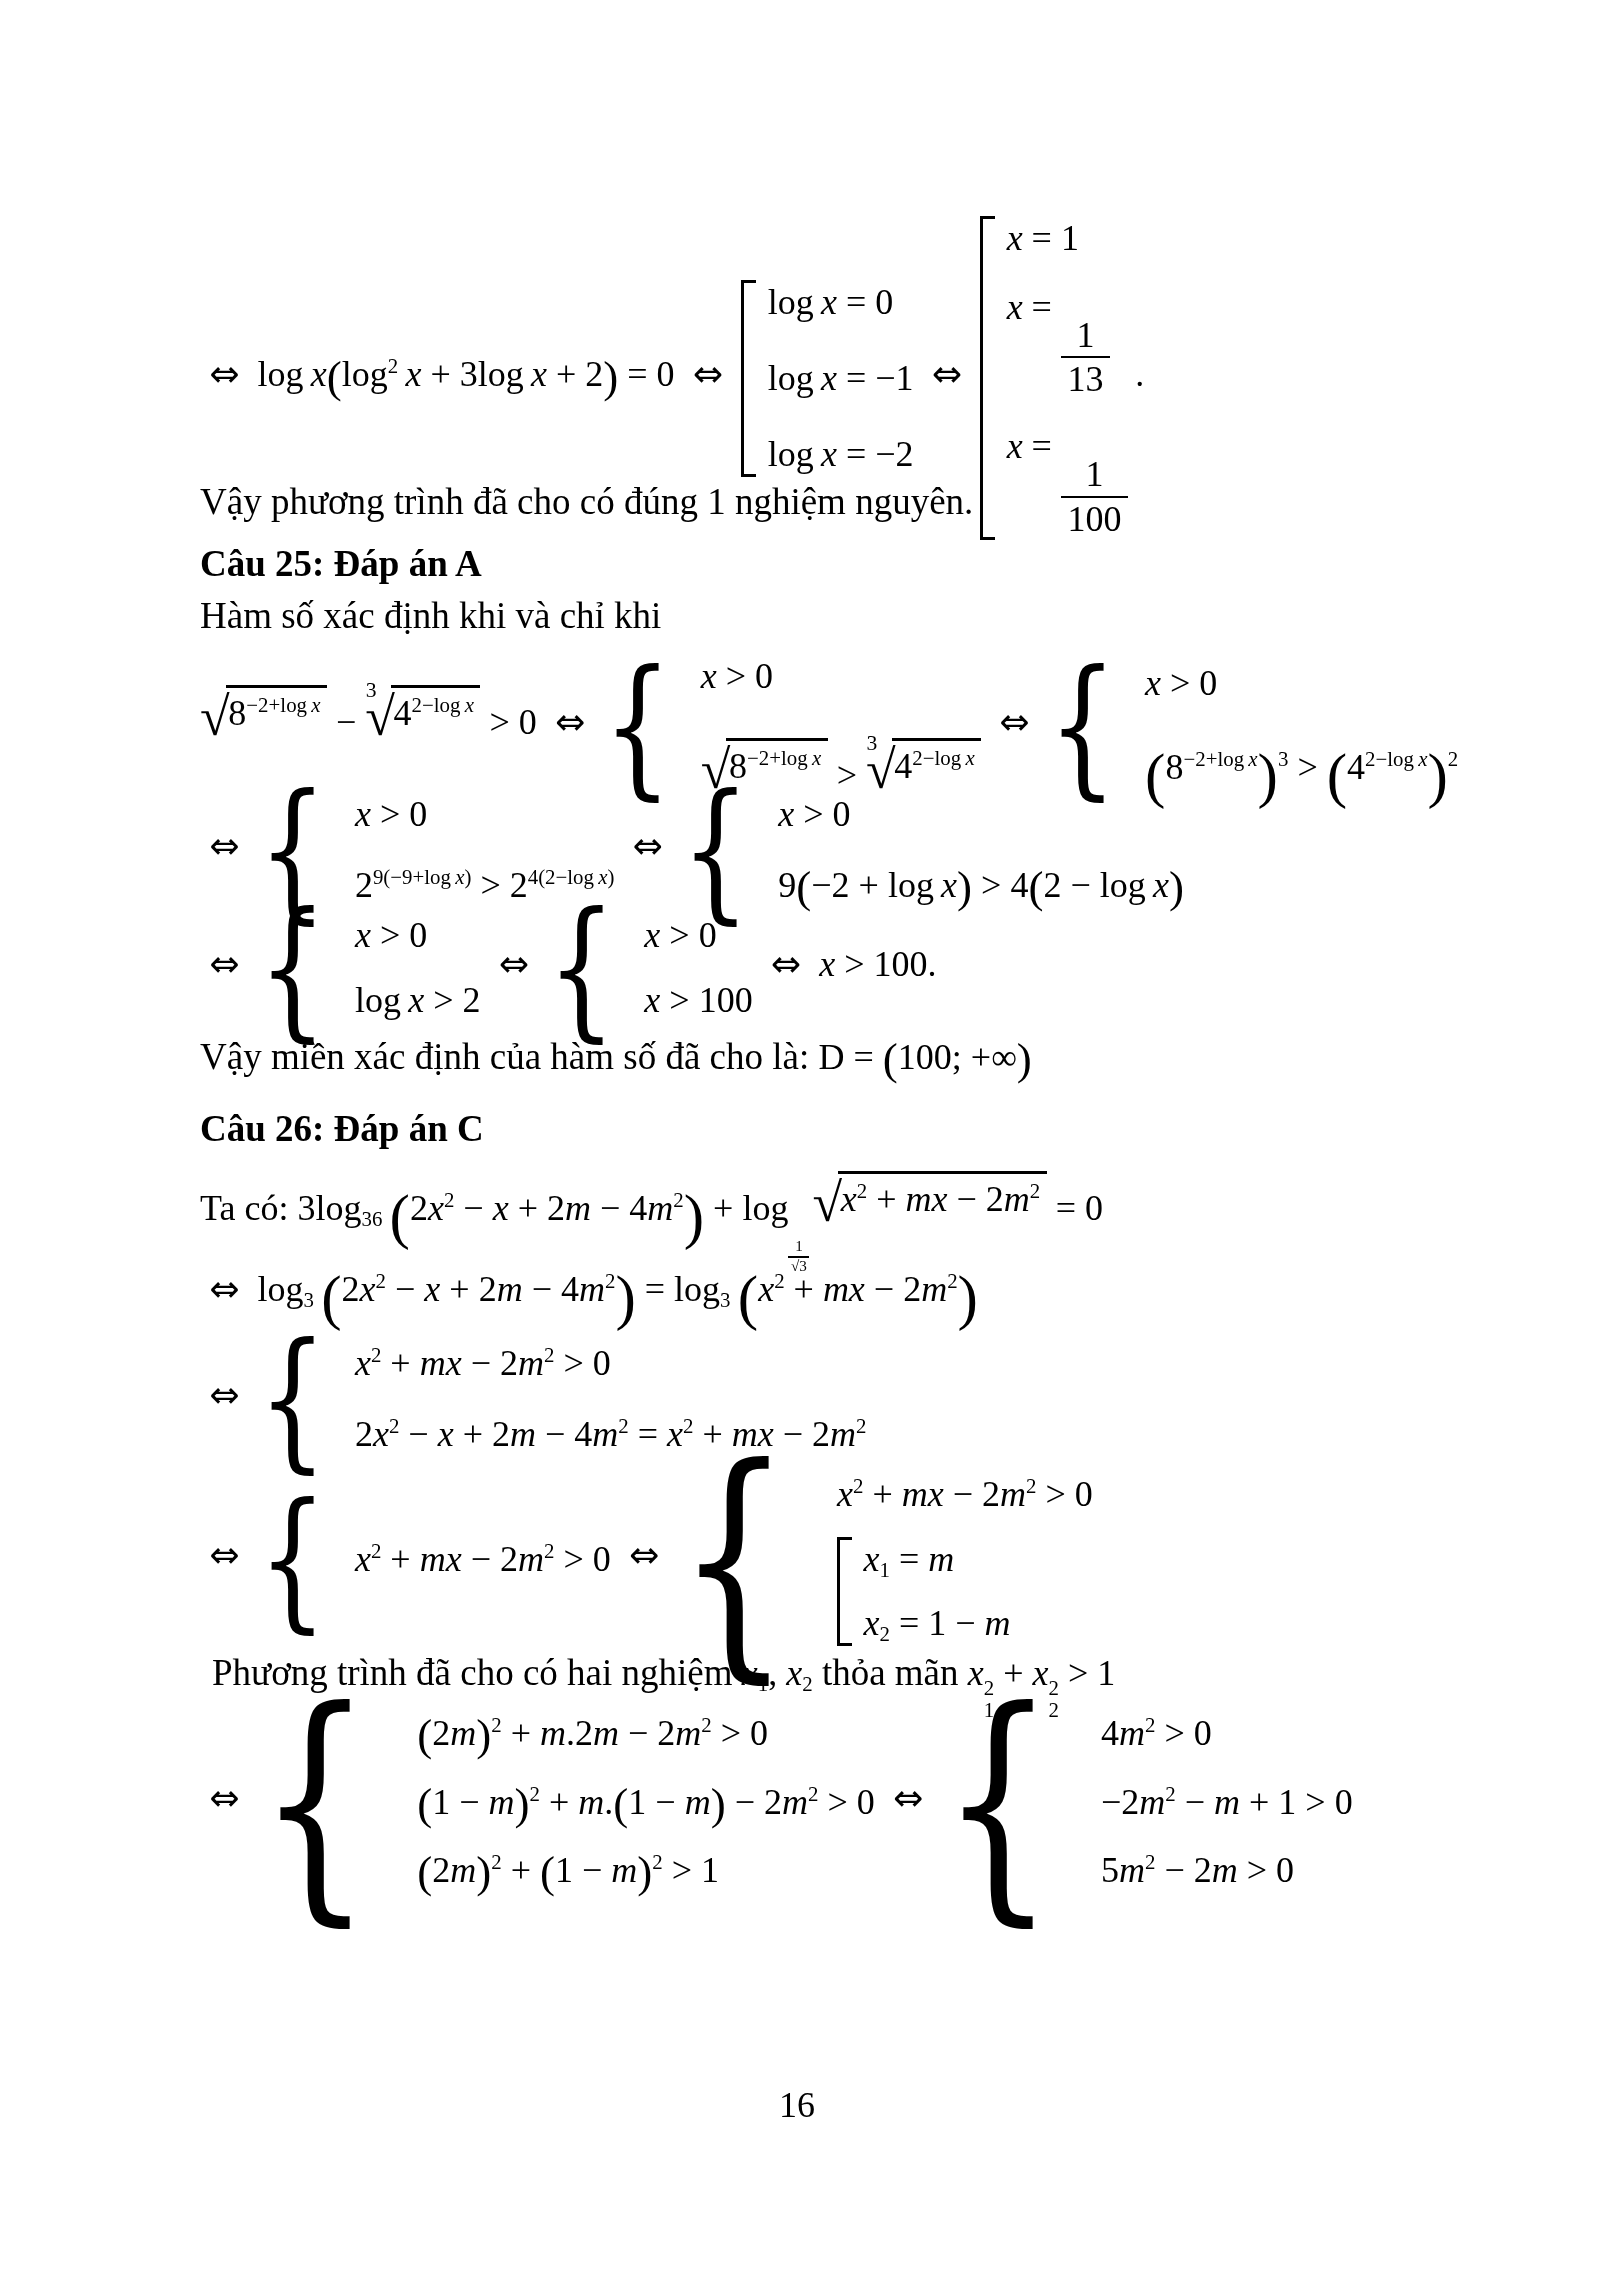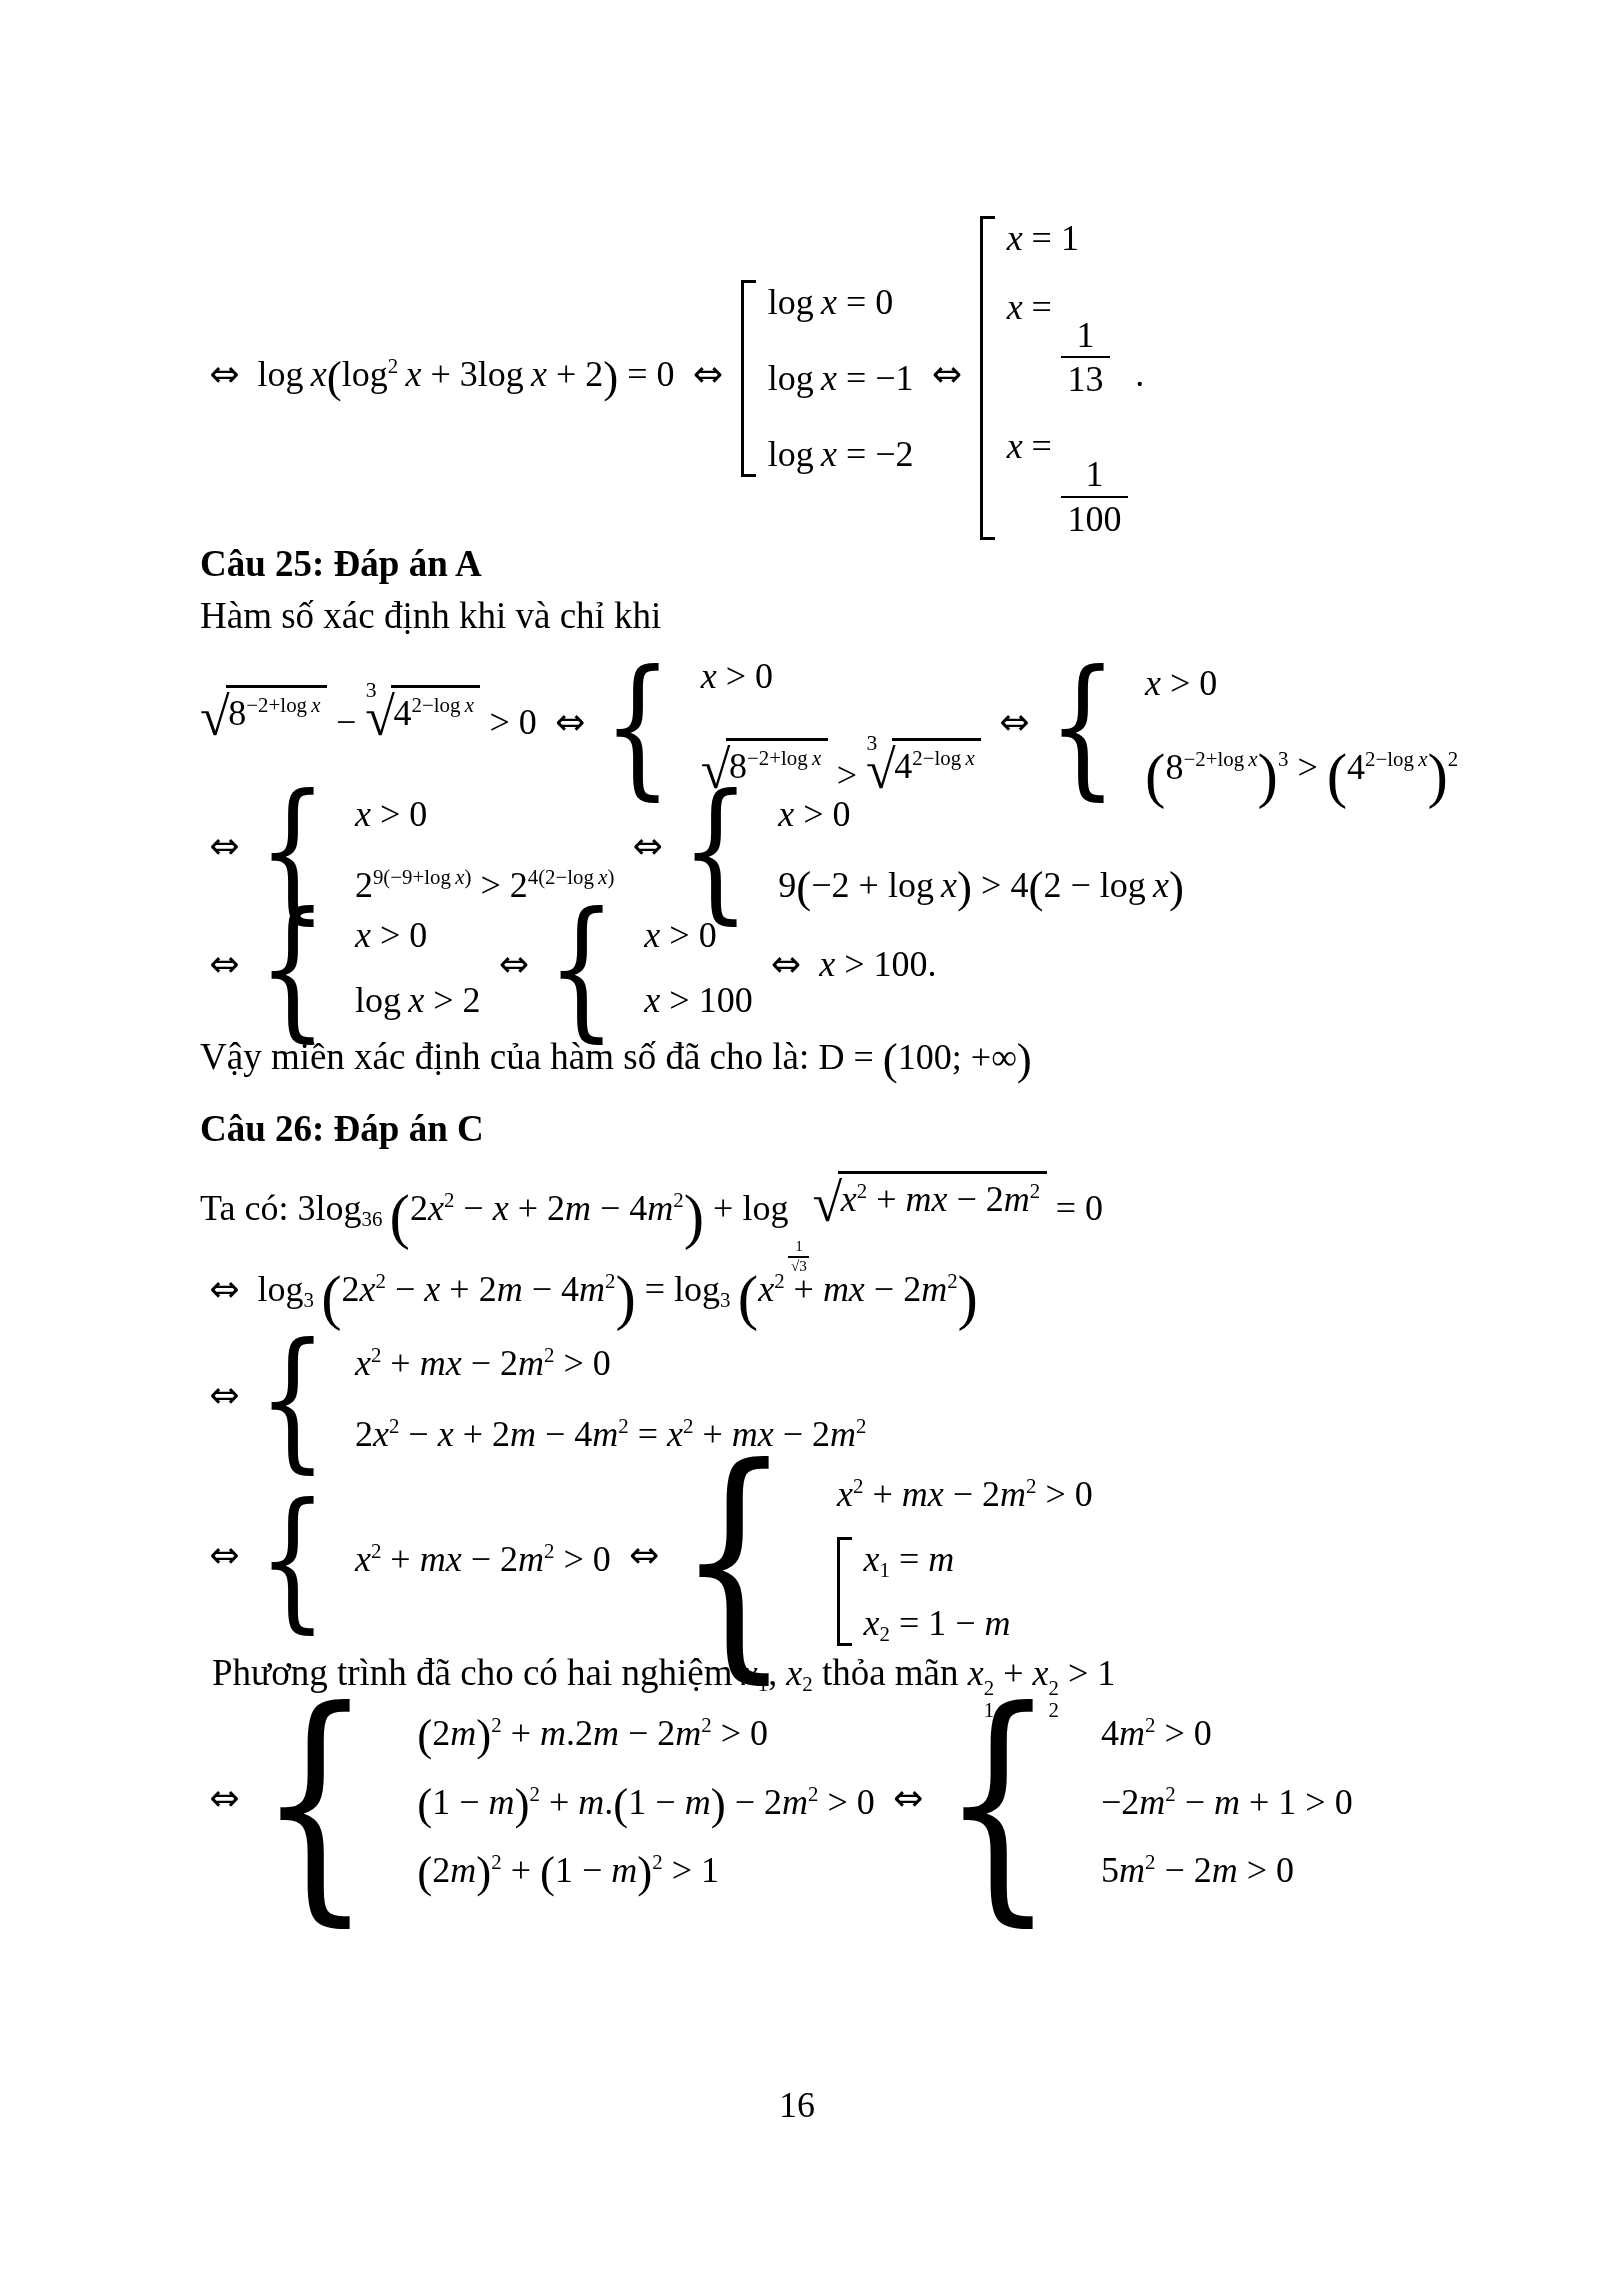--- a/index.html
+++ b/index.html
@@ -82,20 +82,21 @@
               <span class="num">1</span>
               <span class="den">13</span>
             </span></span>
           <span><i>x</i> = <span class="frac">
               <span class="num">1</span>
               <span class="den">100</span>
             </span></span>
         </span>
       </span> .</div>
 
+  <div class="blk text" style="top:478px;">Vậy phương trình đã cho có đúng 1 nghiệm nguyên.</div>
 
   <div class="blk text bold" style="top:540px;text-align:center;">Câu 25: Đáp án A</div>
 
   <div class="blk text" style="top:592px;">Hàm số xác định khi và chỉ khi</div>
 
   <div class="blk math" style="top:654px;"><span class="sqrt">
         <span class="rs">√</span>
         <span class="rc">8<span class="sp">−2+log <i>x</i></span></span>
       </span> − <span class="sqrt">
         <span class="rs"><span class="ridx">3</span>√</span>

